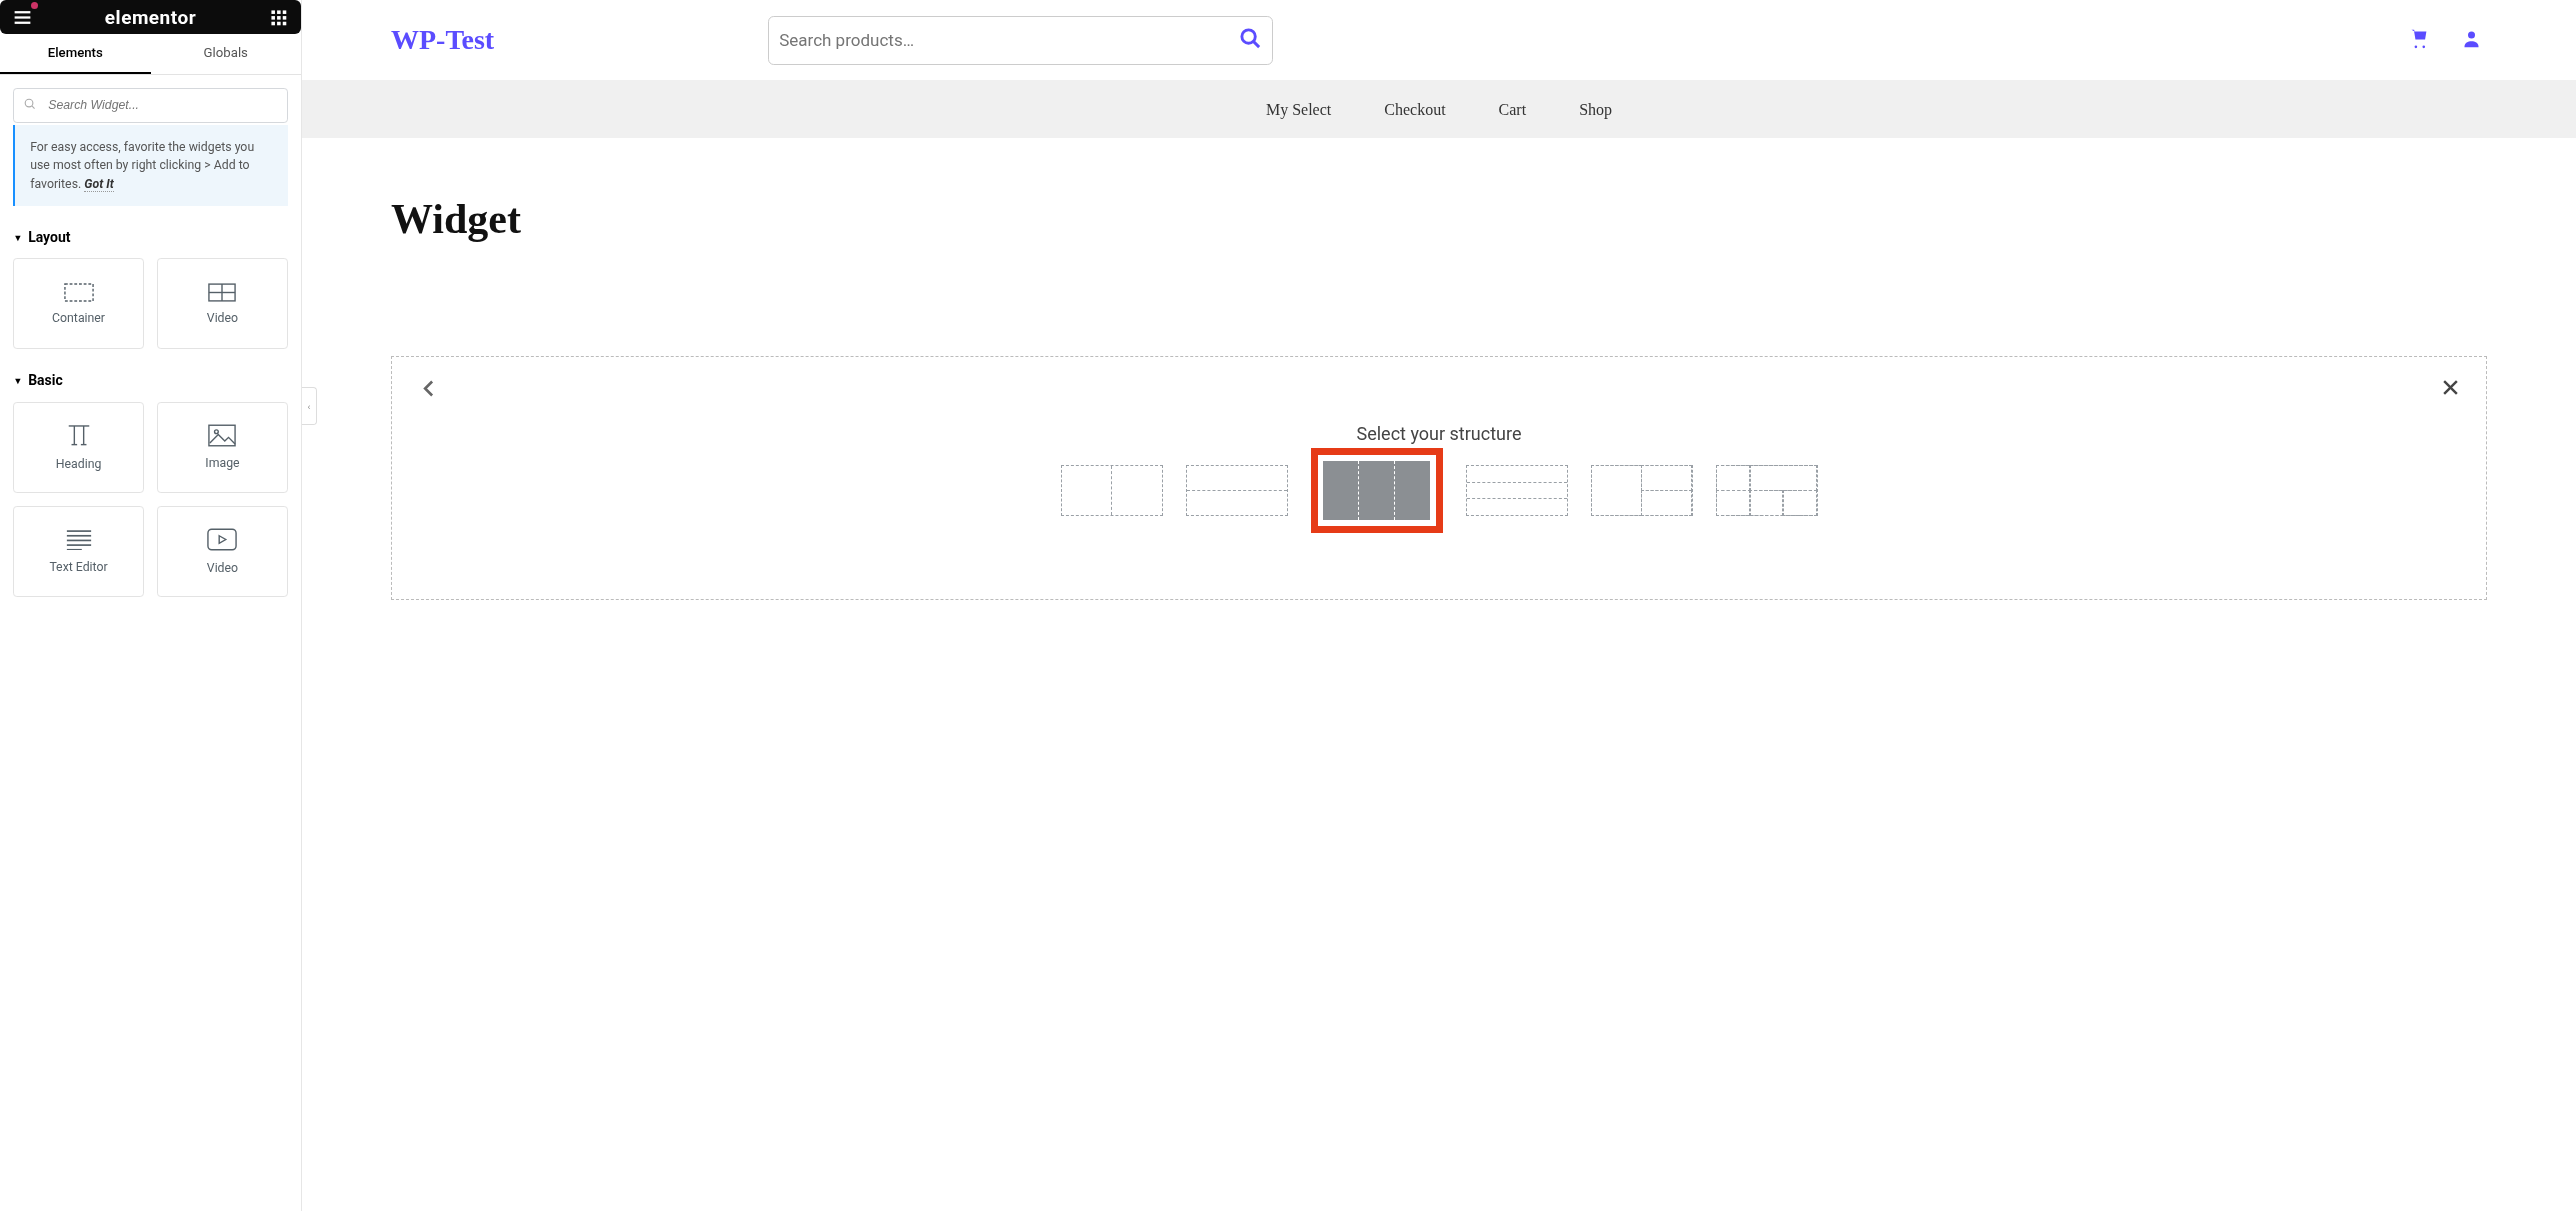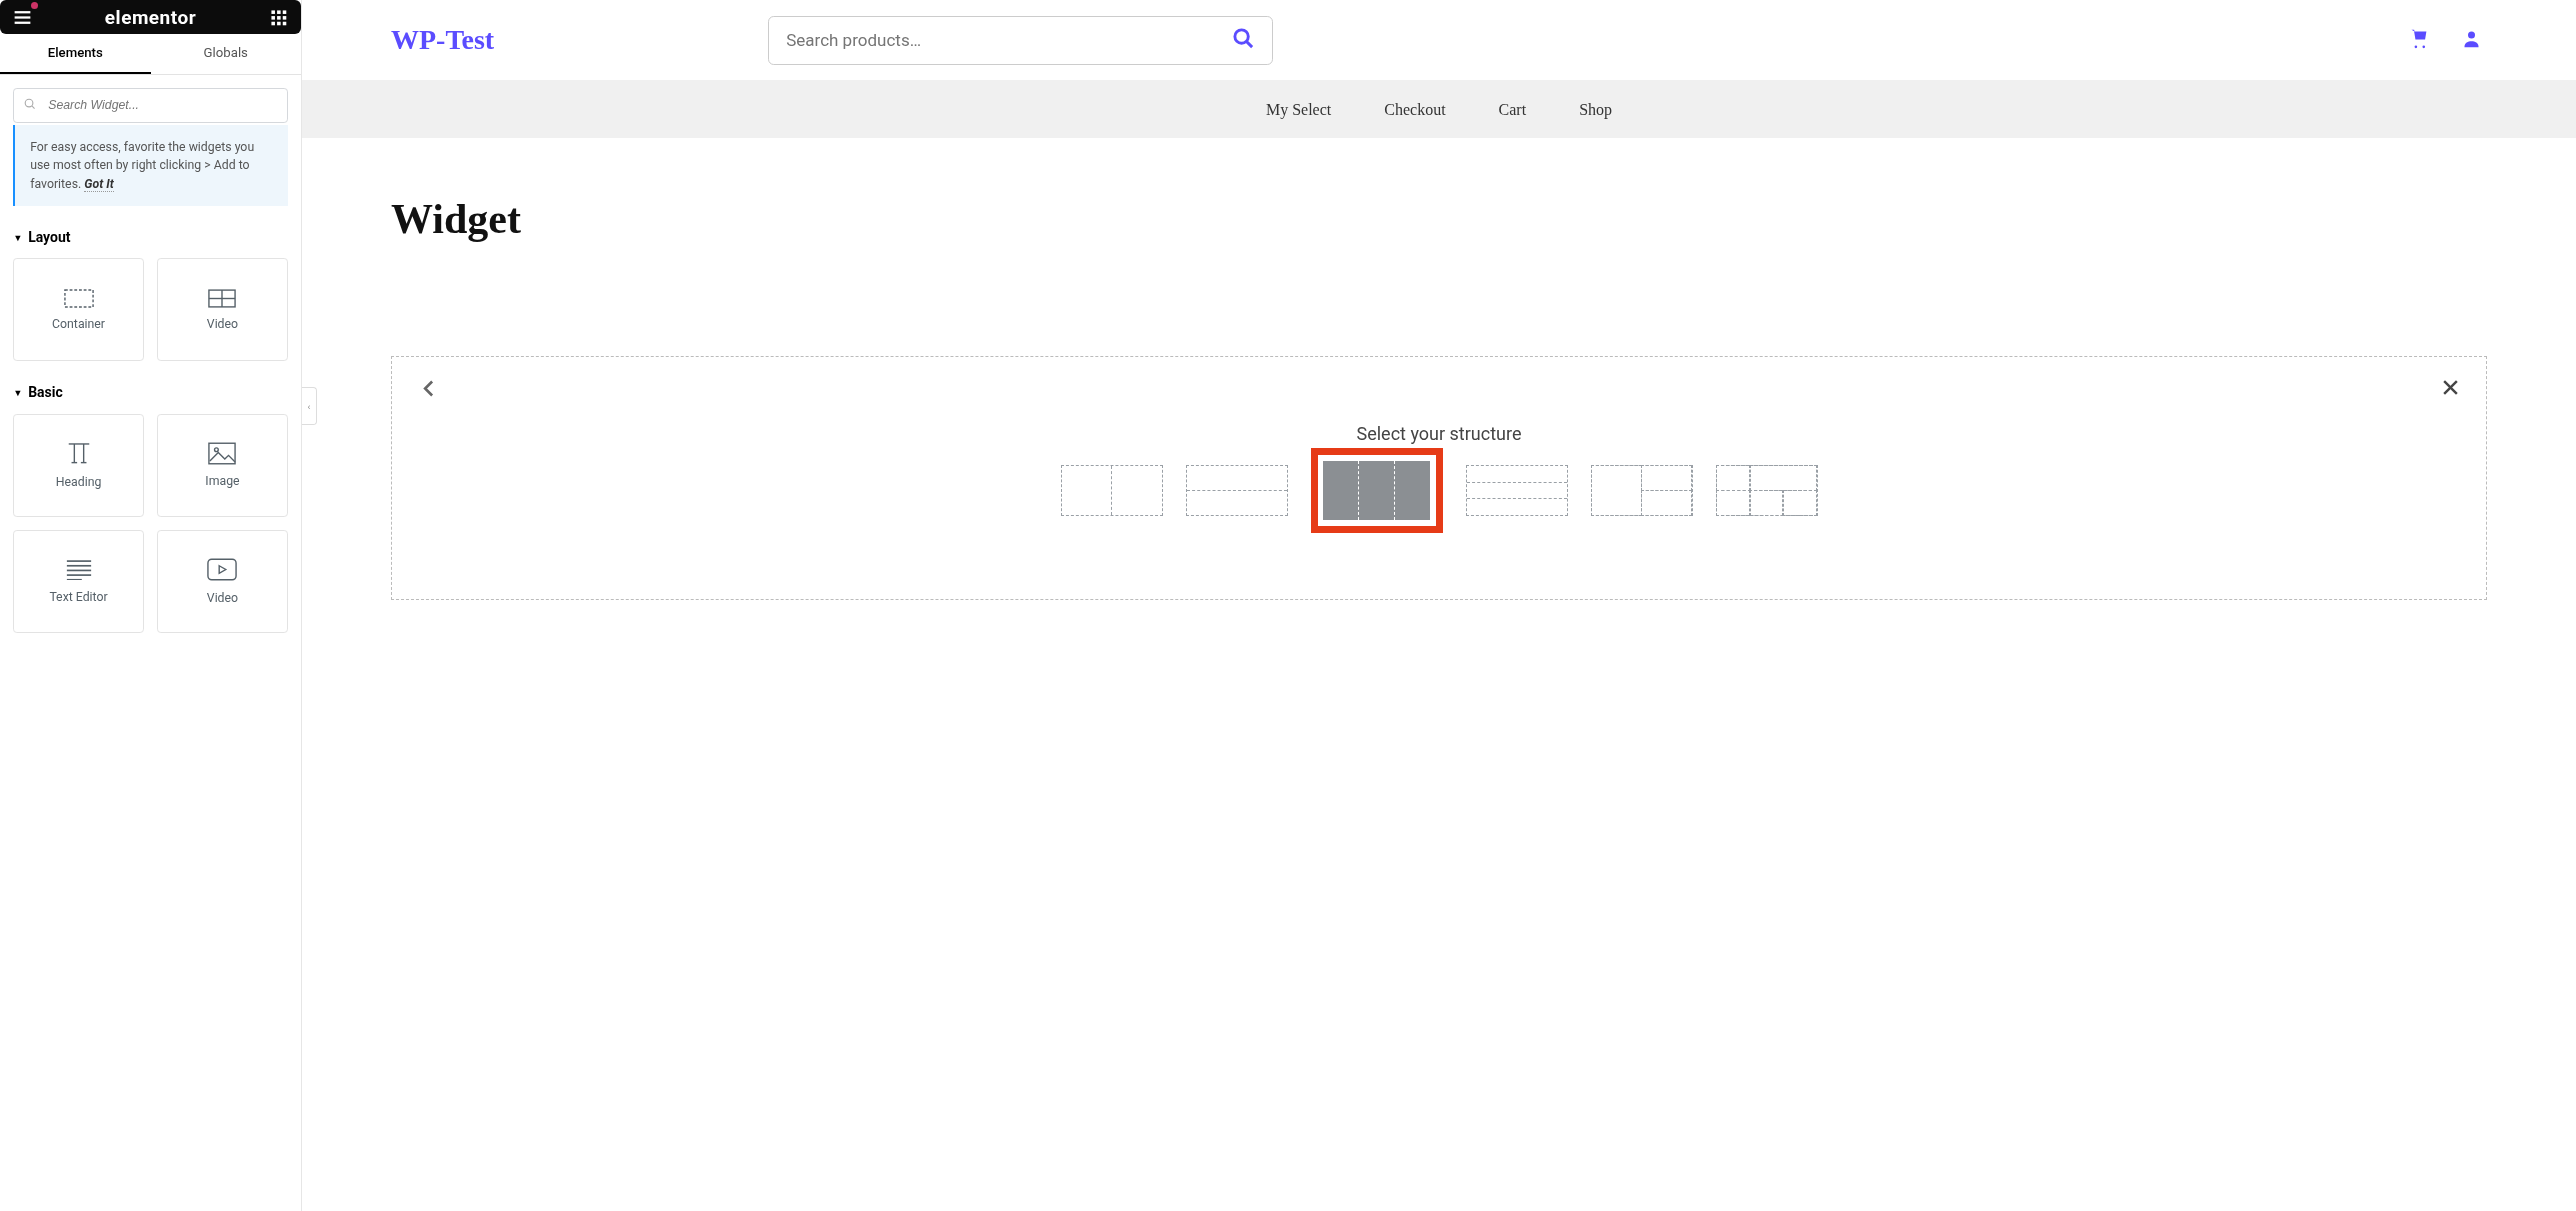--- a/index.html
+++ b/index.html
@@ -25,30 +25,30 @@
 .search-wrap input { width: 100%; padding: 9.4px 11.3px 9.4px 34px; border: 0.9px solid #d5d8dc; border-radius: 3.8px; font-size: 12.3px; font-style: italic; color: #888; }
 .search-wrap .sicon { position: absolute; left: 9.4px; top: 50%; transform: translateY(-50%); color: #aaa; }
 
 .tip-box { background: #eef6fc; border-left: 2.8px solid #1890ff; padding: 13.2px 15px; font-size: 12.3px; color: #555; line-height: 1.5; margin-bottom: 23px; }
 .tip-box .gotit { font-weight: 700; font-style: italic; color: #333; border-bottom: 1.9px dotted #999; cursor: pointer; }
 
 .cat-title { display: flex; align-items: center; gap: 5.7px; font-weight: 700; font-size: 14px; margin: 9.4px 0 13.2px; cursor: pointer; }
 .cat-title .caret { font-size: 9.4px; }
 
 .widget-grid { display: grid; grid-template-columns: 1fr 1fr; gap: 13.2px; margin-bottom: 23px; }
-.widget { border: 0.9px solid #e3e3e3; border-radius: 3.8px; height: 103px; display: flex; flex-direction: column; align-items: center; justify-content: center; gap: 9.4px; cursor: grab; color: #556068; font-size: 12.3px; }
+.widget { border: 0.9px solid #e3e3e3; border-radius: 3.8px; height: 91px; display: flex; flex-direction: column; align-items: center; justify-content: center; gap: 9.4px; cursor: grab; color: #556068; font-size: 12.3px; }
 .widget svg { color: #556068; }
 
 .collapse-handle { position: absolute; left: 302px; top: 387px; width: 15px; height: 38px; background: #fff; border: 0.9px solid #ddd; border-left: none; border-radius: 0 3.8px 3.8px 0; display: flex; align-items: center; justify-content: center; font-size: 9.4px; color: #888; cursor: pointer; z-index: 50; }
 
 
 .canvas { flex: 1; background: #fff; overflow-y: auto; position: relative; }
 .site-header { height: 81px; display: flex; align-items: center; padding: 0 94px 0 89px; gap: 38px; border-bottom:0.9px solid #f0f0f0;}
 .site-title { color: #5b4cff; font-weight: 800; font-size: 28px; font-family: Georgia, serif;}
-.product-search { flex: 0 0 505px; margin-left: 236px; height: 49px; border: 0.9px solid #ccc; border-radius: 5.7px; display: flex; align-items: center; padding: 0 17px; }
+.product-search { flex: 0 0 505px; margin-left: 236px; height: 49px; border: 0.9px solid #ccc; border-radius: 5.7px; display: flex; align-items: center; padding: 0 10px; }
 .product-search input { flex: 1; border: none; outline: none; font-size: 17px; color: #666; font-family: inherit;}
 .product-search .sbtn { color: #5b4cff; cursor: pointer; }
 .hdr-icons { margin-left: auto; display: flex; gap: 32px; color: #5b4cff; }
 .hdr-icons span { cursor: pointer; }
 
 .site-nav { height: 57px; background: #f0f0f0; display: flex; align-items: center; justify-content: center; gap: 53px; font-size: 16px; color: #333; font-family: Georgia, serif;}
 .site-nav a { cursor: pointer; }
 
 .page-body { padding: 57px 89px; }
 .page-h1 { font-size: 42px; font-weight: 800; font-family: Georgia, serif; color:#111;}

